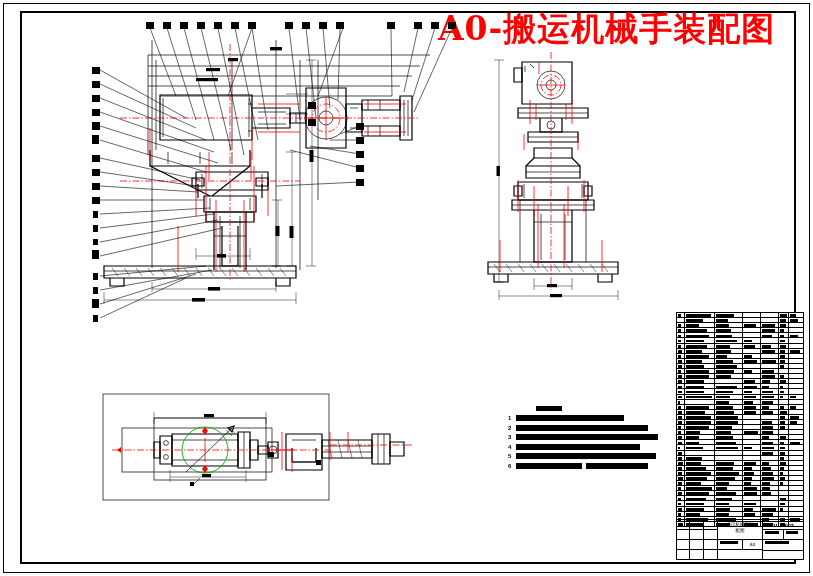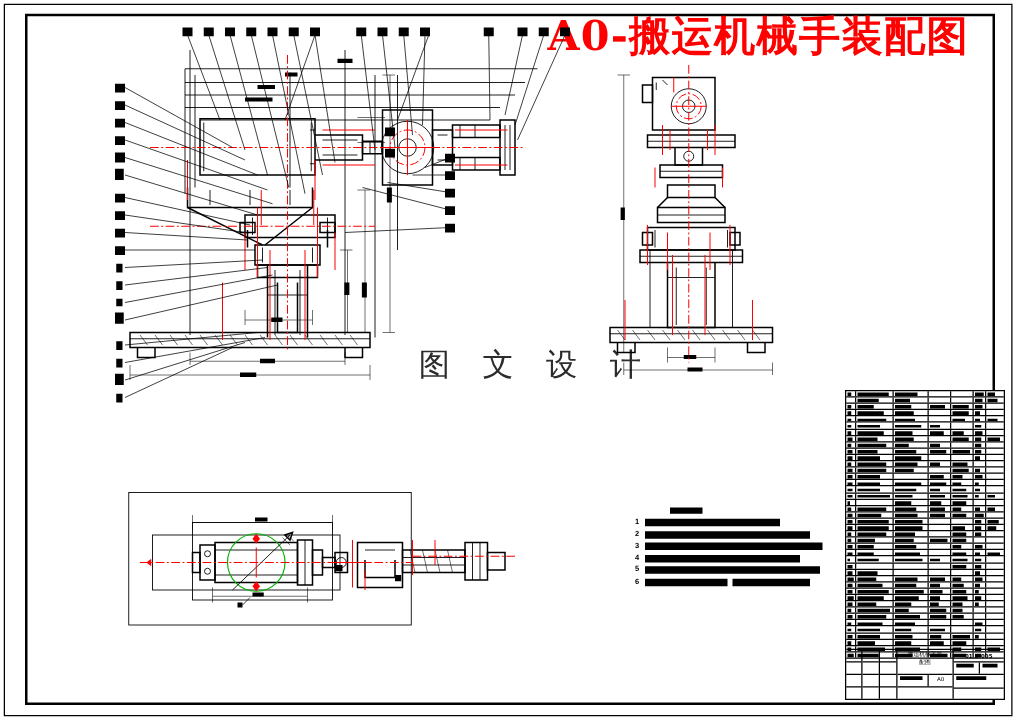--- a/index.html
+++ b/index.html
@@ -64,21 +64,20 @@
 </head>
 <body>
 
 <div id="sheet">
 
   <div class="frame-outer"></div>
   <div class="frame-inner"></div>
 
   <div class="sheet-title">A0-搬运机械手装配图</div>
 
-  <div class="watermark">图 文 设 计</div>
 
   <svg width="813" height="576">
     <g>
 
       <path class="ln" d="M148 55 L148 155 M148 55 L430 55 M148 66 L420 66 M148 76 L412 76
                           M148 86 L400 86 M160 96 L392 96"></path>
       <path class="ln" d="M156 60 L156 150 M232 58 L232 150"></path>
 
       <path class="ln2" d="M160 95 L160 140 L252 140 L252 95 Z"></path>
       <path class="ln" d="M163 98 L163 137 M249 98 L249 137"></path>

